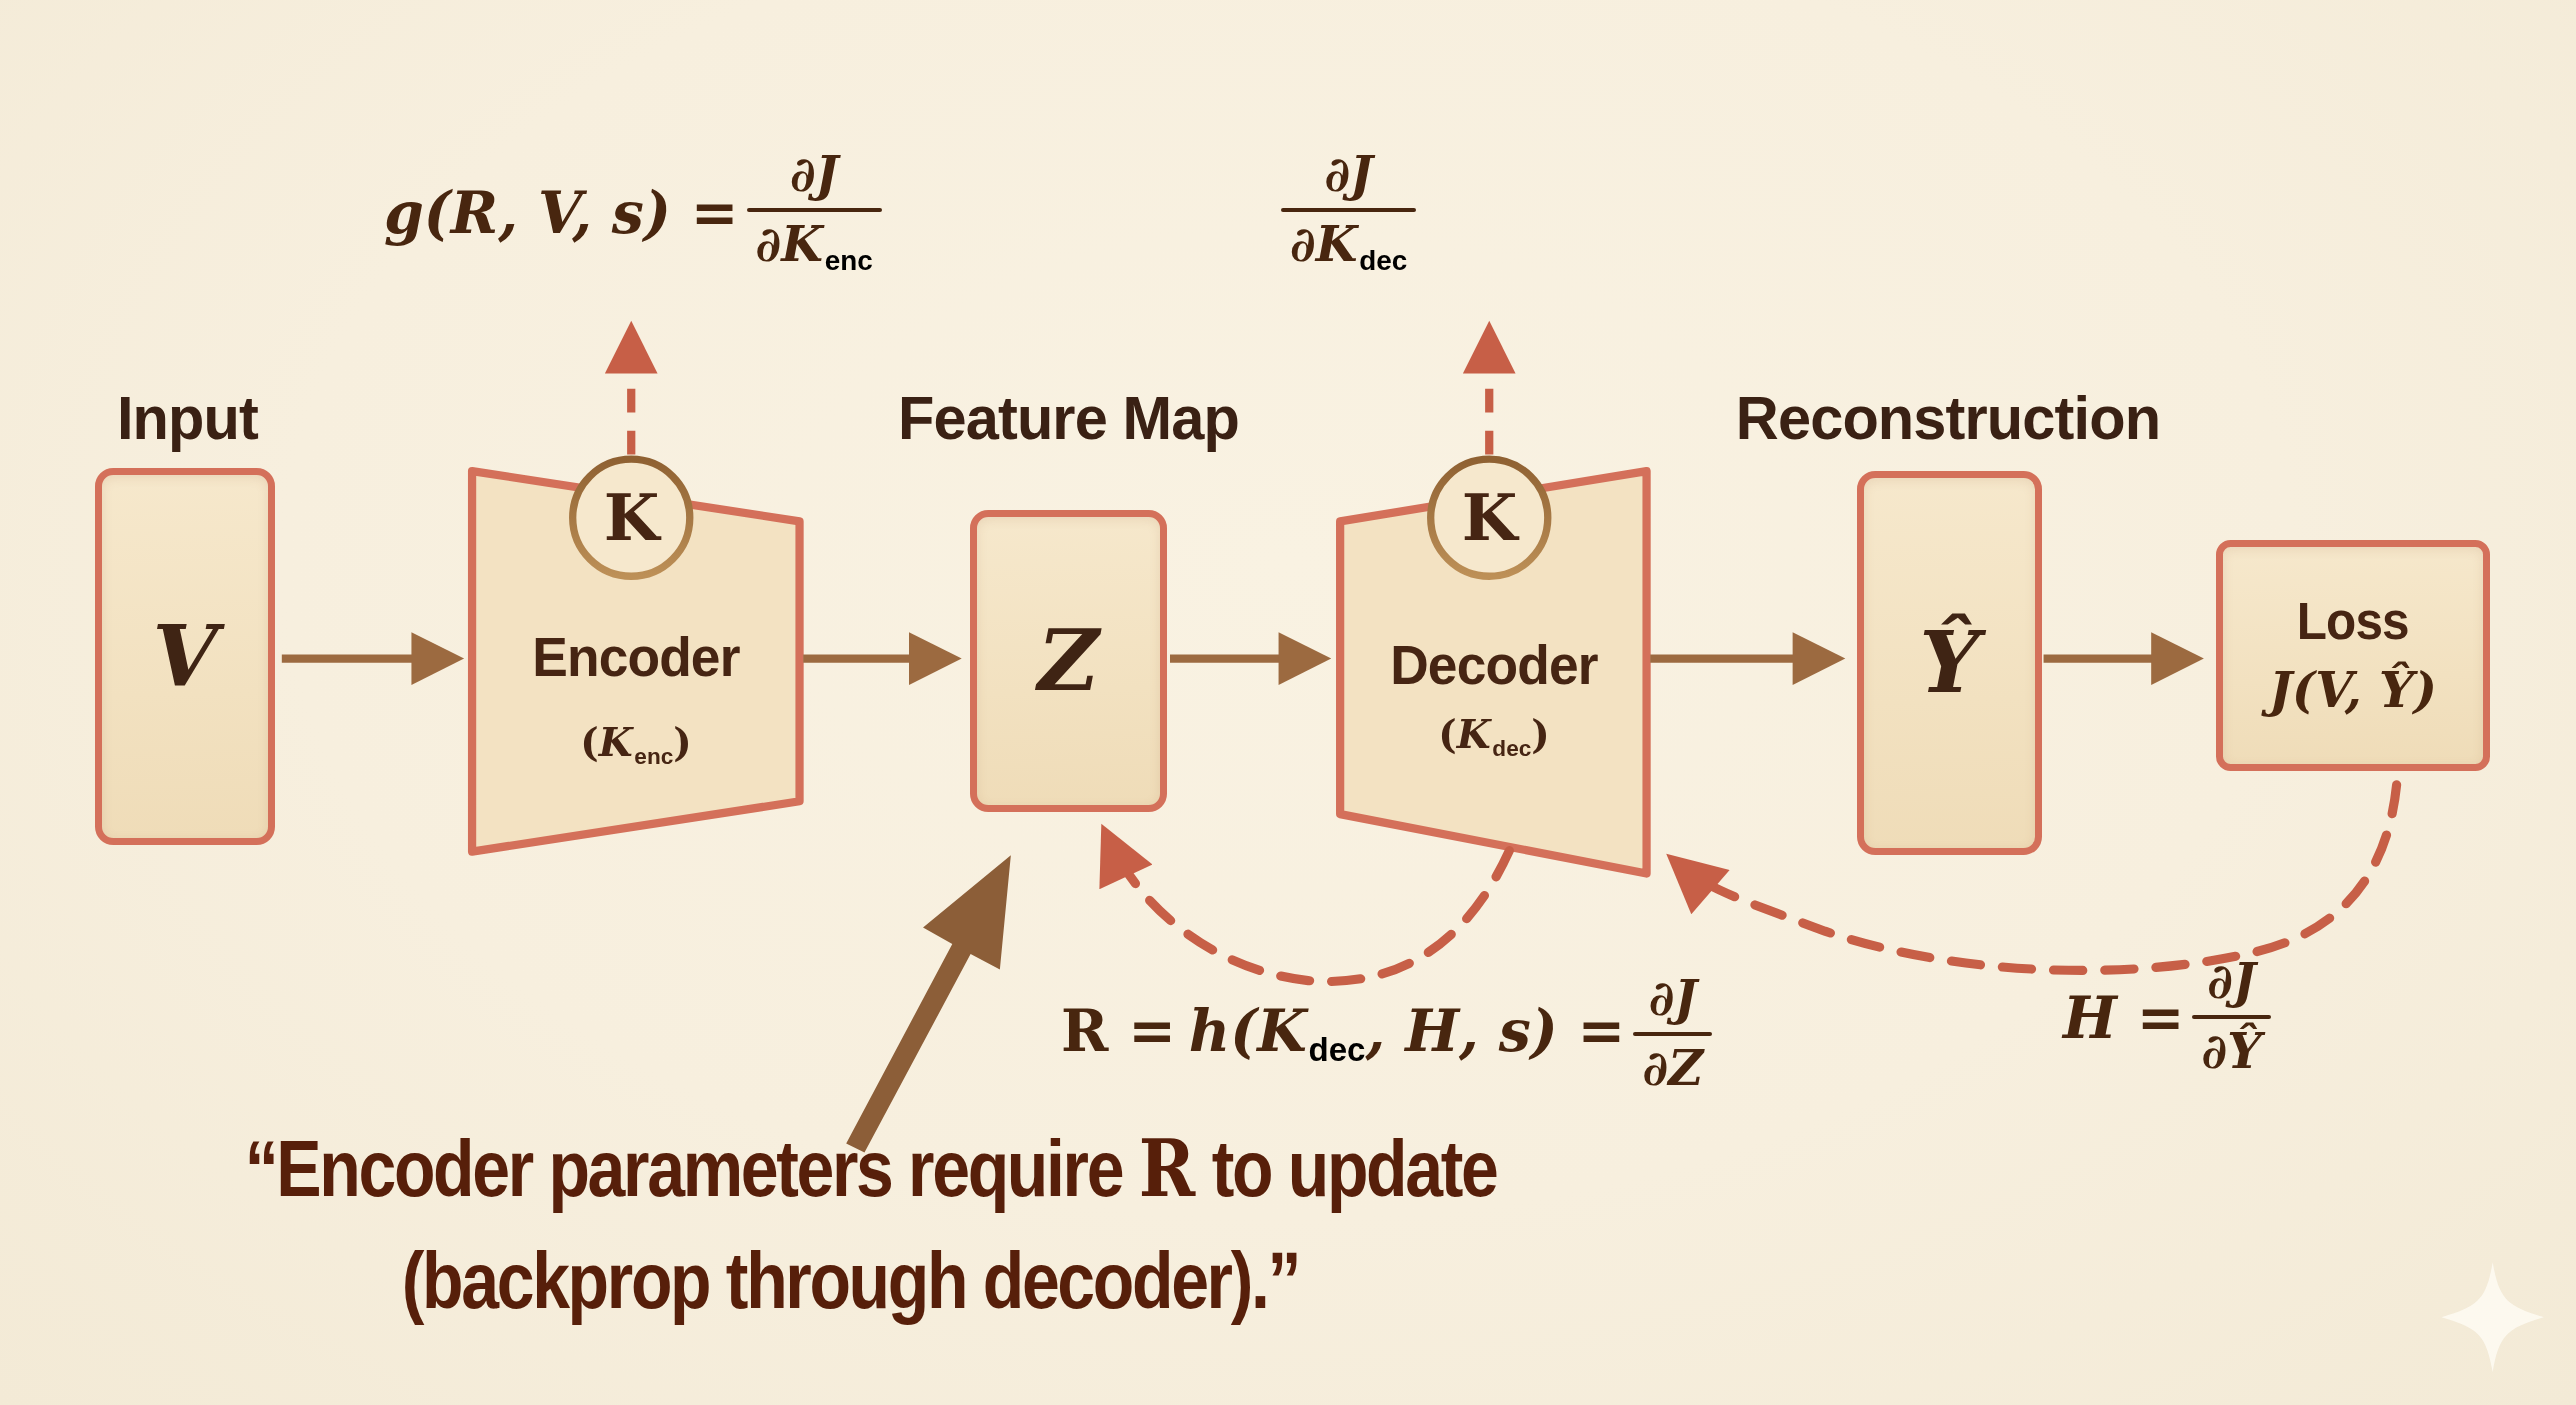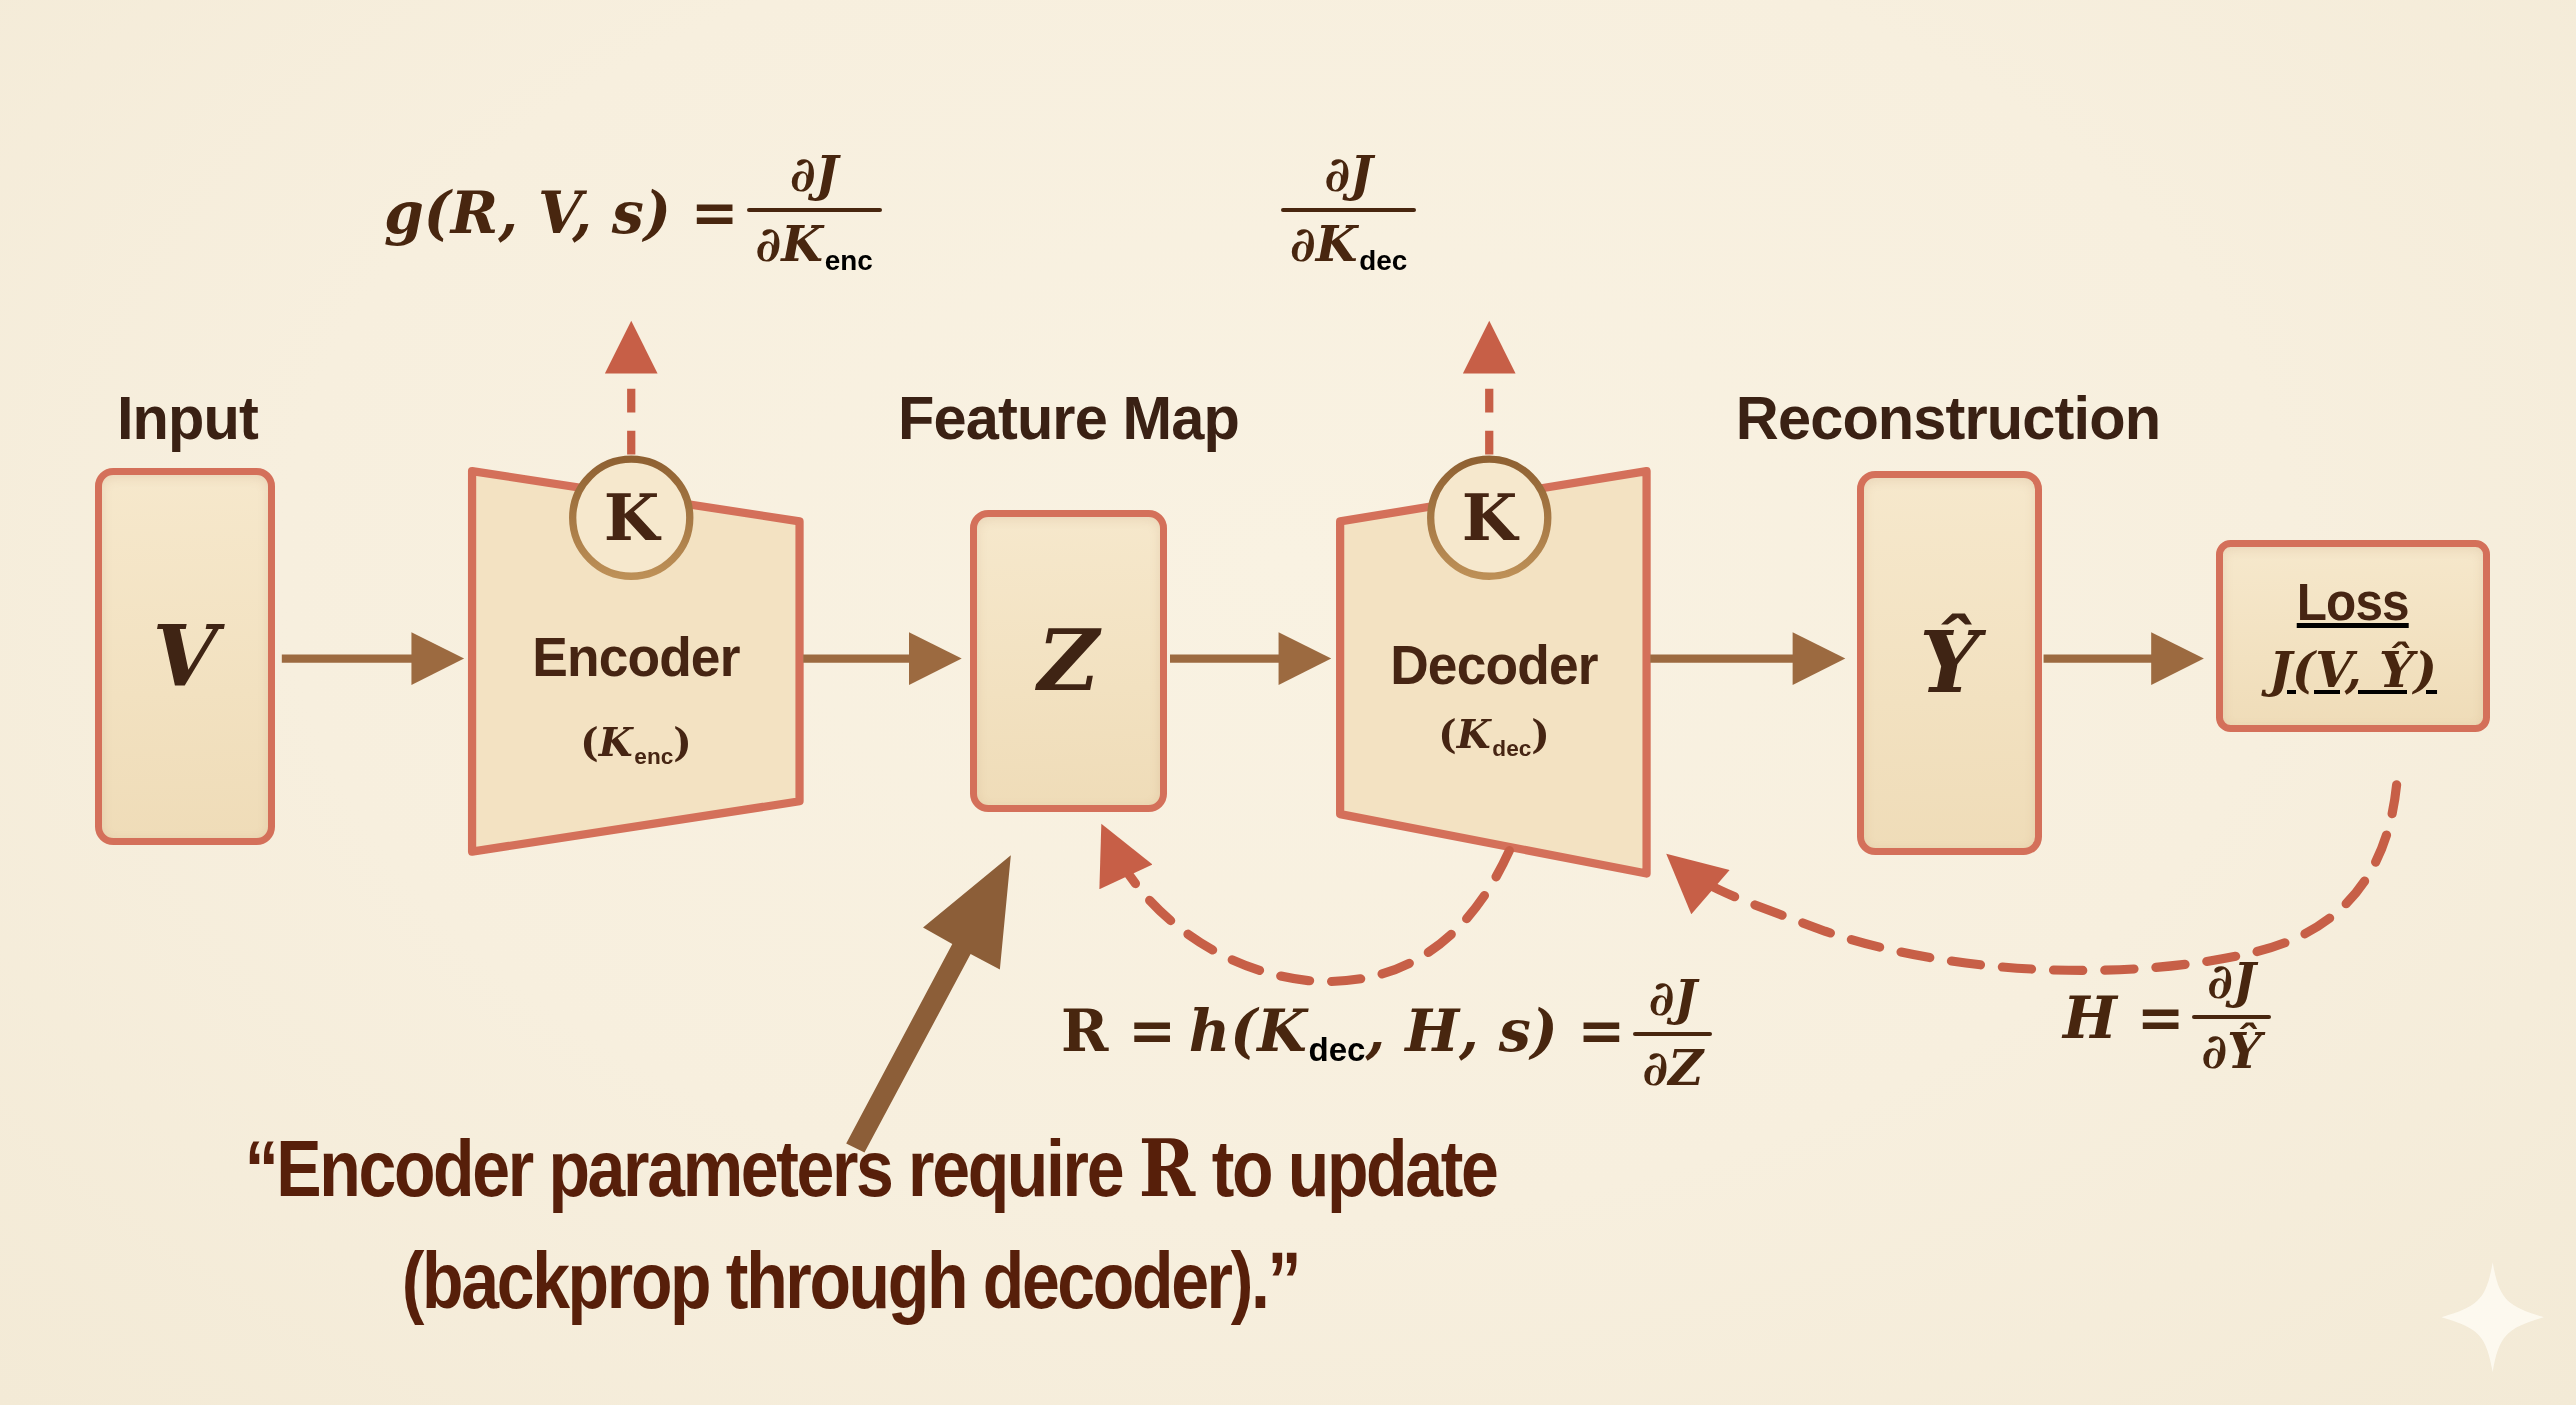--- a/index.html
+++ b/index.html
@@ -119,21 +119,21 @@
   <div class="abs stack" style="left:1336px; top:606px; width:316px; height:183px; gap:14px;">
     <div class="block-title">Decoder</div>
     <div class="block-param"><span>(</span><span class="k">K</span><sub class="msub">dec</sub><span>)</span></div>
   </div>
   <div class="abs badge" style="left:1431px; top:459px; width:117px; height:117px;">K</div>
 
   <div class="abs node" style="left:1857px; top:471px; width:185px; height:384px;">
     <span class="symbol">Ŷ</span>
   </div>
 
-  <div class="abs node" style="left:2216px; top:540px; width:274px; height:192px; gap:9.1px; border-radius:14.6px;text-decoration:underline;">
+  <div class="abs node" style="left:2216px; top:540px; width:274px; height:231px; gap:9.1px; border-radius:14.6px;">
     <div class="block-title" style="font-size:51px;">Loss</div>
     <div class="block-param mi" style="font-size:49px;text-align:center;">J(V, Ŷ)</div>
   </div>
 
   <div class="abs formula" style="left:384px; top:128px; width:549px; height:169px;">
     <span class="flhs mi">g(R, V, s) =</span>
     <span class="frac">
       <span class="num mi">∂J</span>
       <span class="fbar"></span>
       <span class="den"><span class="mi">∂K</span><sub class="msub">enc</sub></span>

